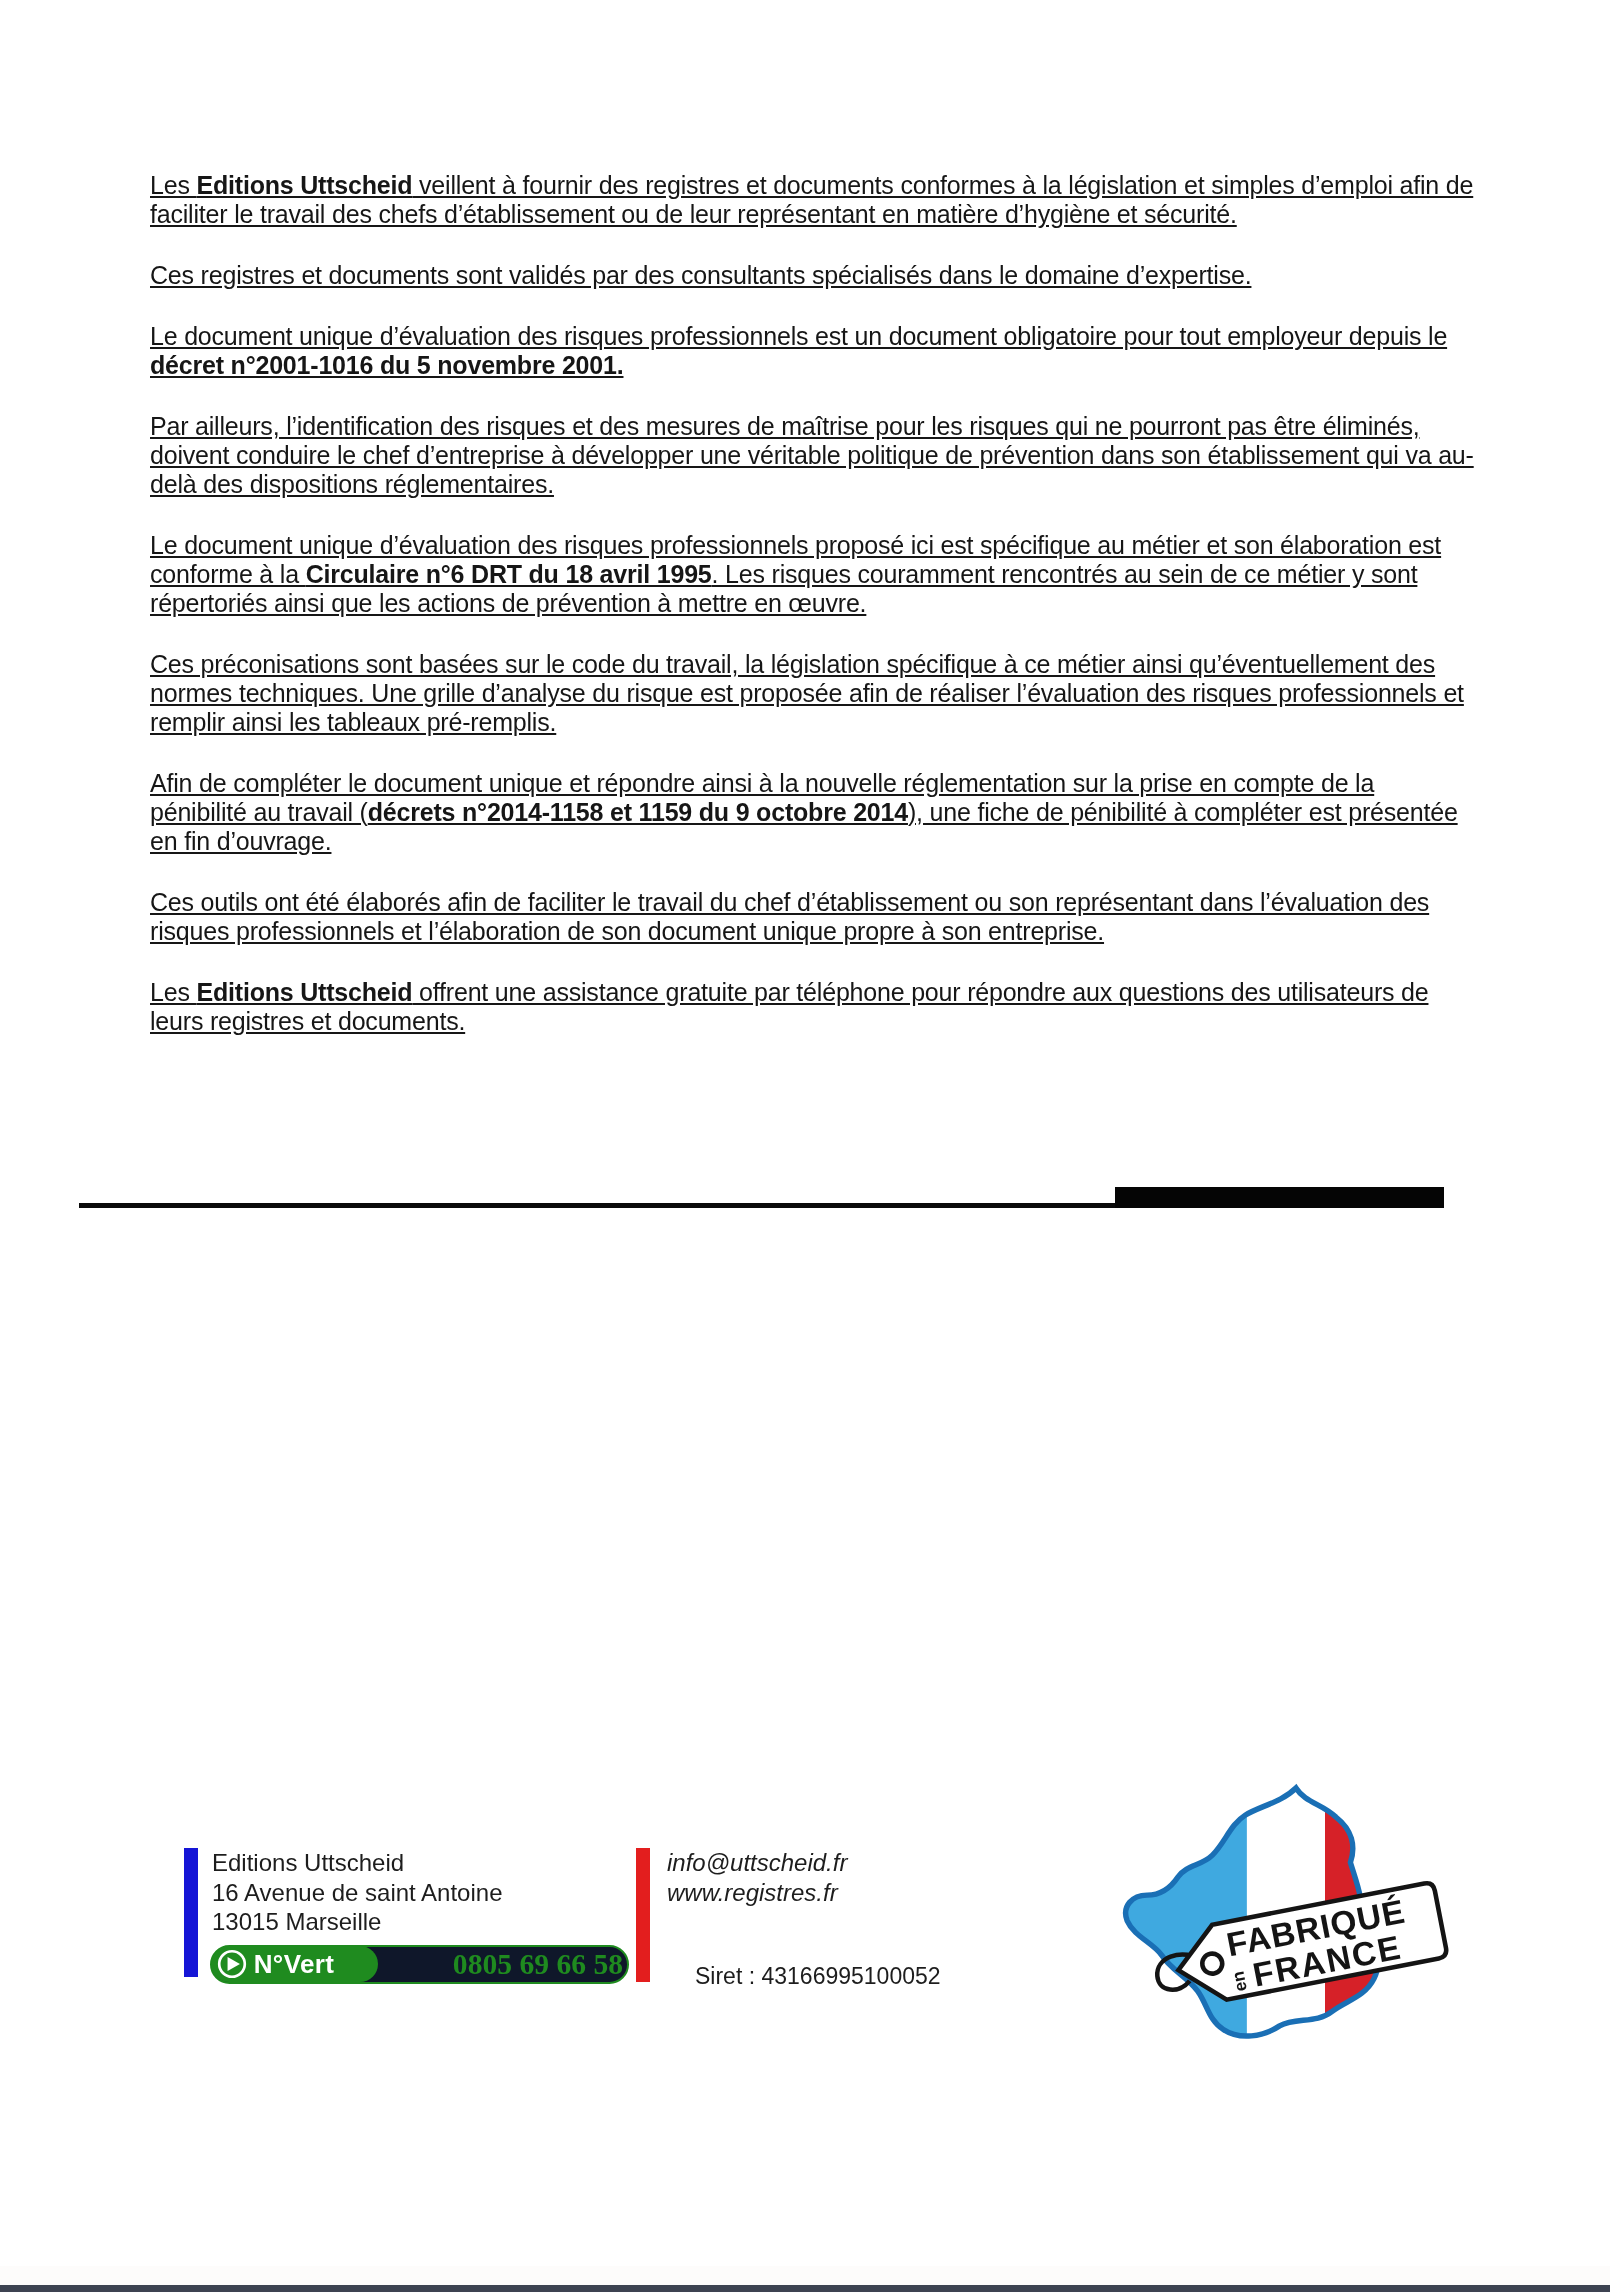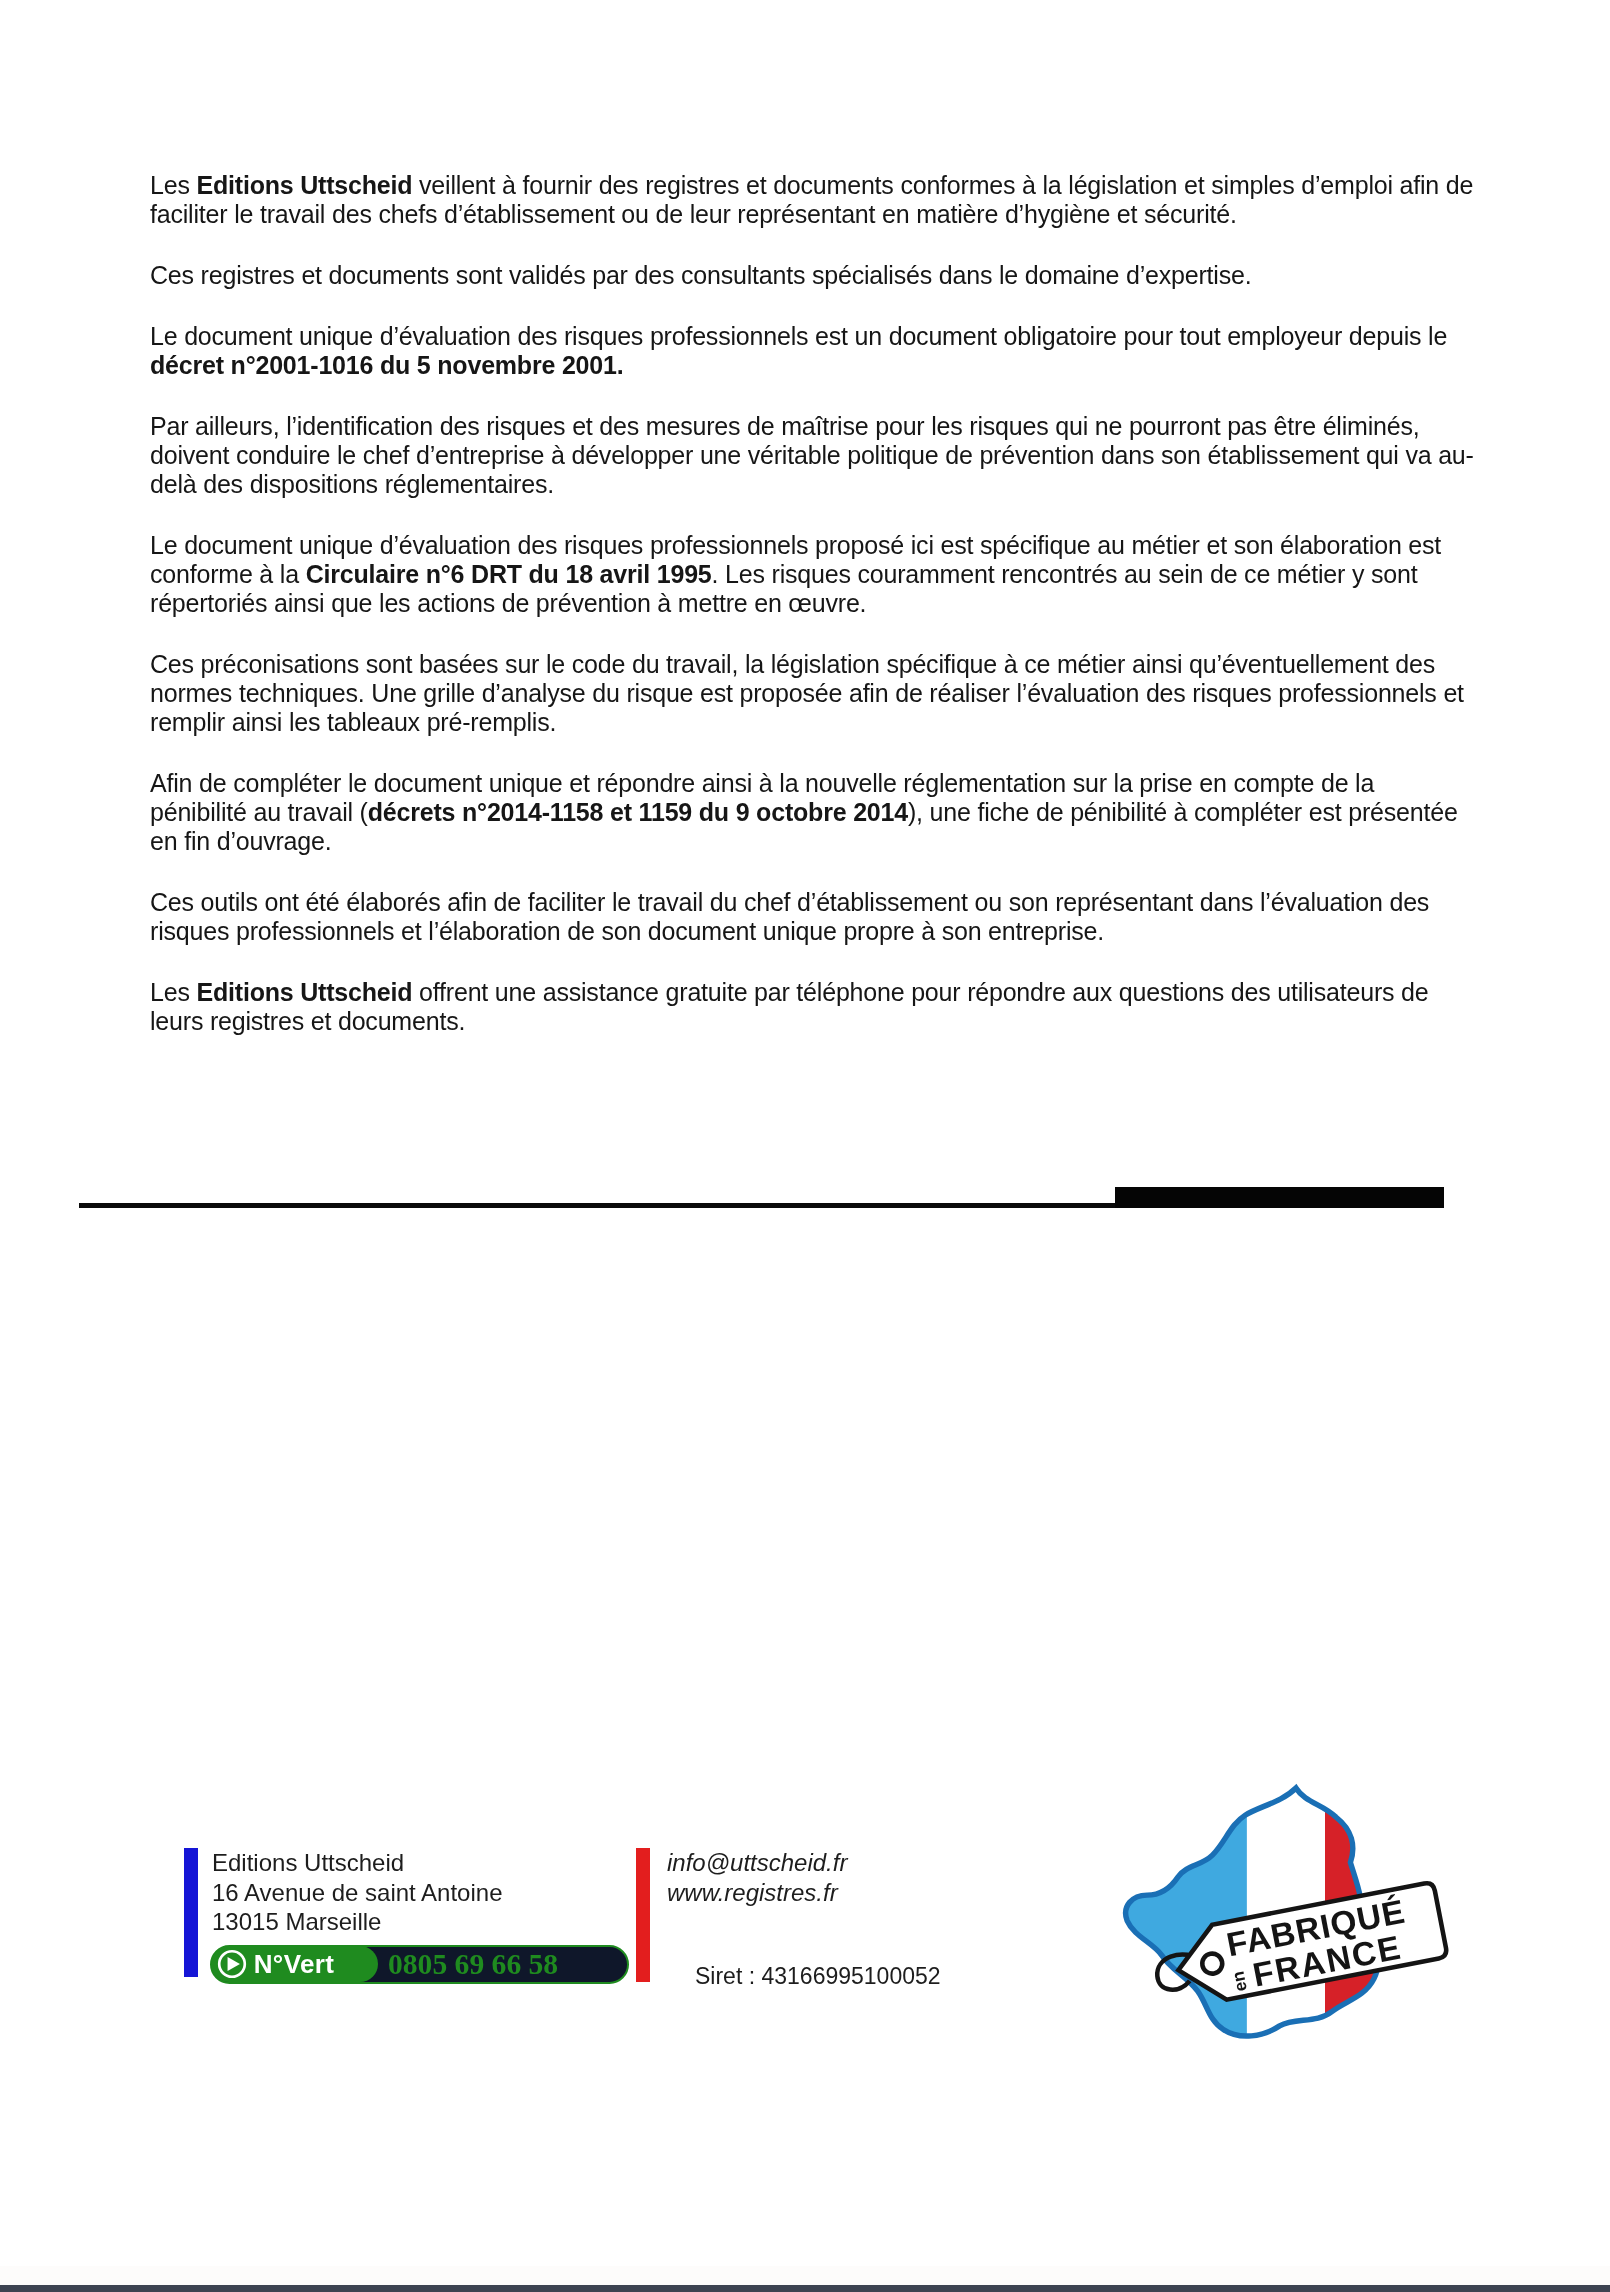--- a/index.html
+++ b/index.html
@@ -3,21 +3,21 @@
 <meta charset="utf-8">
 <style>
   html,body{margin:0;padding:0;}
   body{
     width:1610px;height:2293px;position:relative;background:#ffffff;
     font-family:"Liberation Sans",sans-serif;color:#161616;
     overflow:hidden;
   }
   
   .intro{position:absolute;left:150px;top:171px;width:1326px;}
-  .intro p{margin:0 0 32px 0;font-size:25px;line-height:29px;letter-spacing:-0.2px;}
+  .intro p{margin:0 0 32px 0;font-size:25px;line-height:29px;letter-spacing:-0.2px;text-decoration:underline;}
   .intro strong{font-weight:700;}
   
   .divider-line{position:absolute;left:79px;top:1203px;width:1036px;height:4.5px;background:#0a0a0a;}
   .divider-block{position:absolute;left:1115px;top:1187px;width:329px;height:20.6px;background:#050505;}
   
   .vbar{position:absolute;width:14.3px;}
   .vbar.blue{left:184px;top:1848px;height:129px;background:#1515d6;}
   .vbar.red{left:636px;top:1848px;height:134px;background:#e31e1e;}
   .addr{position:absolute;left:212px;top:1848px;font-size:24px;line-height:29.6px;color:#1d1d1d;}
   .contact{position:absolute;left:667px;top:1848px;font-size:24px;line-height:29.6px;color:#1d1d1d;font-style:italic;}
@@ -28,21 +28,21 @@
     border:2.7px solid #1f8b1f;border-radius:21.5px;background:#0f172a;
     box-sizing:border-box;display:flex;align-items:center;
   }
   .nvert-left{
     position:absolute;left:-0.9px;top:-0.9px;height:36px;width:167px;
     background:#1f8b1f;border-radius:19.7px;display:flex;align-items:center;
     padding-left:5.4px;box-sizing:border-box;
   }
   .nvert-label{color:#ffffff;font-weight:700;font-size:26px;margin-left:7.2px;letter-spacing:0.4px;}
   .nvert-number{
-    position:absolute;left:176px;width:235px;text-align:left;
+    position:absolute;left:176px;width:235px;text-align:right;
     font-family:"Liberation Serif",serif;font-weight:700;font-size:29.6px;color:#1f8b1f;
   }
   
   .bottom-bar{position:absolute;left:0;top:2285px;width:1610px;height:8px;background:#3d4351;}
   .offwhite-strip{position:absolute;left:0;top:2266px;width:1610px;height:19px;background:#fdfcfb;}
   
   .france-logo{position:absolute;left:1118px;top:1782px;}
 </style>
 </head>
 <body>

